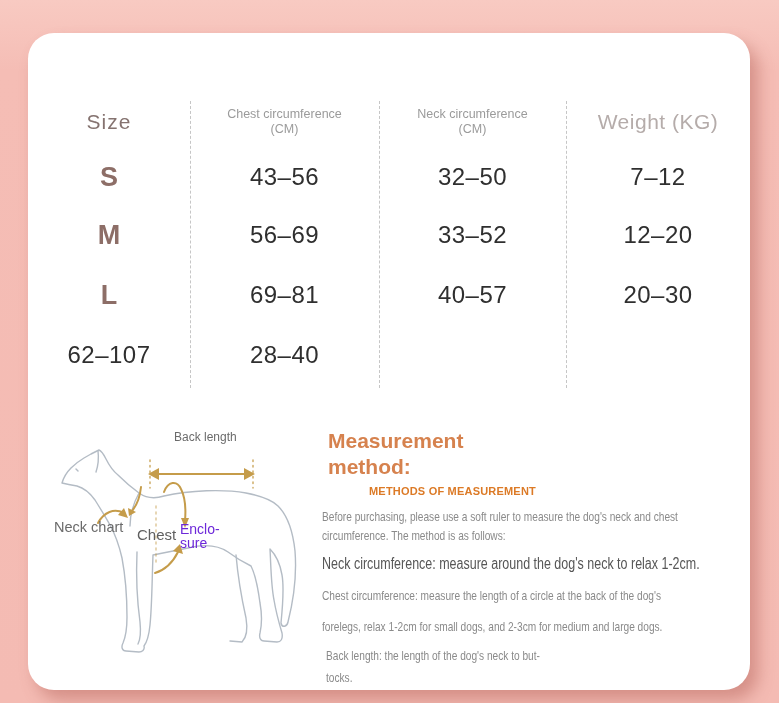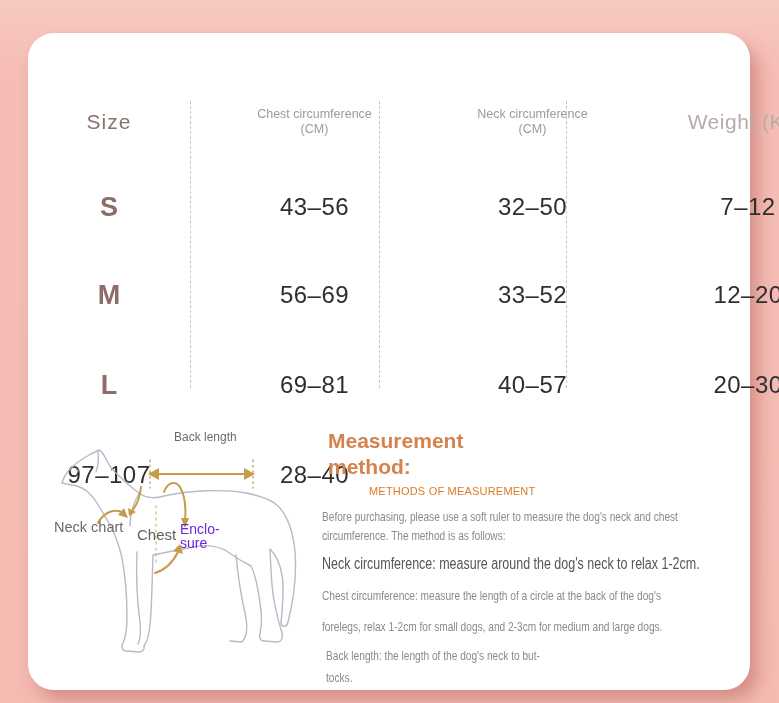--- a/index.html
+++ b/index.html
@@ -14,21 +14,20 @@
     position:absolute; left:28px; top:33px; width:722px; height:657px;
     background:#ffffff; border-radius:26px;
     box-shadow:8px 10px 16px rgba(175,92,82,0.45);
   }
   
   .size-table {
     position:absolute; left:0; top:63px; width:722px;
     display:grid;
     grid-template-columns:162px 189px 187px 184px;
     grid-template-rows:52px 58px 58px 62px 58px;
-    gap:30px;
   }
   .cell { display:flex; align-items:center; justify-content:center; }
   .h-size { font-size:21px; color:#857370; letter-spacing:1px; }
   .h-small {
     font-size:12.5px; color:#9b9b9b; line-height:1.2;
     text-align:center; white-space:pre-line;
   }
   .h-weight { font-size:21px; color:#b5acaa; letter-spacing:0.5px; }
   .v-size { font-size:27px; font-weight:bold; color:#8d6e67; }
   .v-num { font-size:24px; color:#2f2f2f; letter-spacing:0.5px; }
@@ -42,21 +41,21 @@
   .dog-block svg { position:absolute; left:0; top:0; }
   .dg-label { position:absolute; color:#6b6b6b; }
   .lbl-backlength { left:134px; top:0; font-size:12px; }
   .lbl-neck { left:14px; top:89px; font-size:14.5px; }
   .lbl-chest { left:97px; top:96px; font-size:15px; color:#5f5f5f; }
   .lbl-enclosure { left:140px; top:92px; font-size:14px; color:#6d28d9;
                    white-space:pre-line; line-height:1.02; }
   
   .method-block { position:absolute; left:294px; top:395px; width:410px; }
   .m-title { font-size:21px; line-height:1.22; color:#d6824e; width:165px; margin:0 0 6px 6px; }
-  .m-subtitle { font-size:11px; font-weight:normal; color:#dc7a26; letter-spacing:0.2px; margin:0 0 10px 8px;padding-left:39px; }
+  .m-subtitle { font-size:11px; font-weight:bold; color:#dc7a26; letter-spacing:0.2px; margin:0 0 10px 8px;padding-left:39px; }
   .m-line { font-size:13px; color:#8a8a8a; line-height:19px;
             transform:scaleX(0.78); transform-origin:0 50%; white-space:nowrap; }
   .m-neck { font-size:16px; color:#565656; line-height:21px; margin-top:8px;
             transform:scaleX(0.78); transform-origin:0 50%; white-space:nowrap; }
   .mt12 { margin-top:12px; } .mt10 { margin-top:10px; } .mt3 { margin-top:3px; }
   .ml4 { margin-left:4px; }
 </style>
 </head>
 <body>
 
@@ -83,21 +82,21 @@
     <div class="cell v-size">M</div>
     <div class="cell v-num">56–69</div>
     <div class="cell v-num">33–52</div>
     <div class="cell v-num">12–20</div>
 
     <div class="cell v-size">L</div>
     <div class="cell v-num">69–81</div>
     <div class="cell v-num">40–57</div>
     <div class="cell v-num">20–30</div>
 
-    <div class="cell v-num">97–107</div>
+    <div class="cell v-num">62–107</div>
     <div class="cell v-num">28–40</div>
   </div>
 
   <div class="divider div1"></div>
   <div class="divider div2"></div>
   <div class="divider div3"></div>
 
   <div class="dog-block">
     <svg width="280" height="250" viewBox="0 0 280 250">
       <g fill="none" stroke="#b4bcc5" stroke-width="1.4" stroke-linecap="round" stroke-linejoin="round">

